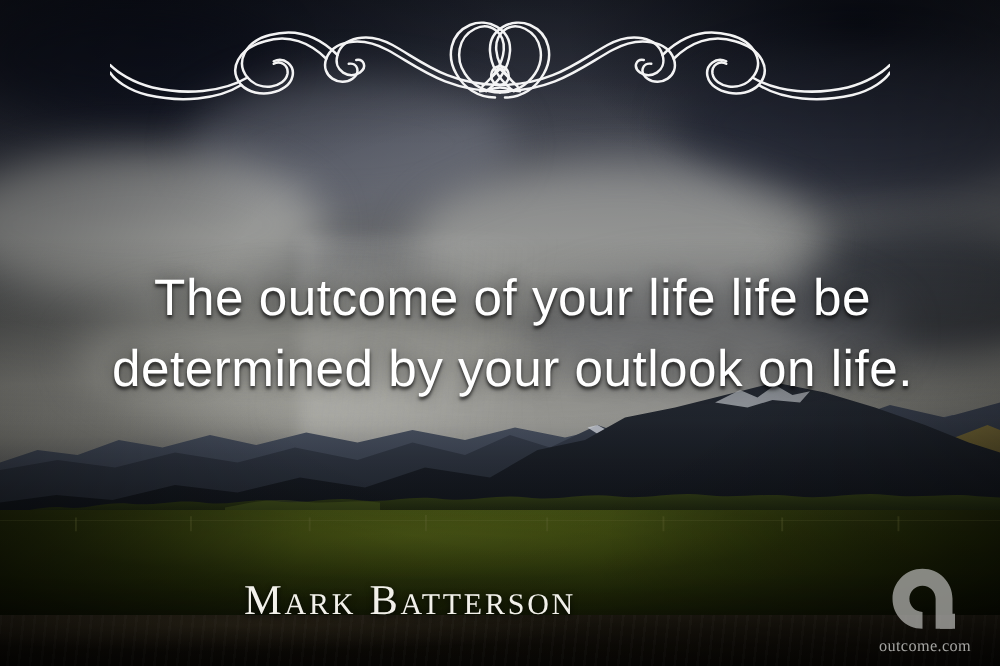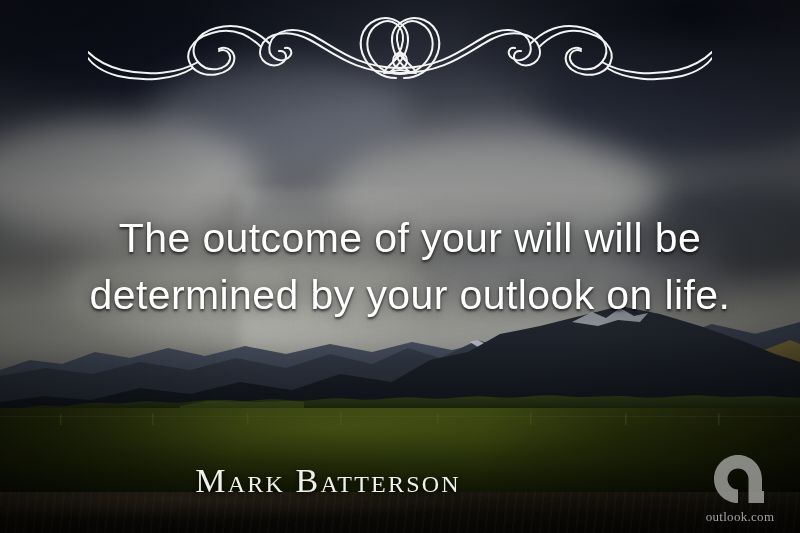--- a/index.html
+++ b/index.html
@@ -292,28 +292,28 @@
         <path d="M316,66 C330,66 341,58 347,47 C355,33 352,15 336,8 C322,2 303,11 304,29 C305,43 314,54 323,61"></path>
 
         <path d="M110,50 C90,62 60,64 34,58 C18,54 6,46 0,40"></path>
         <path d="M105,56 C86,68 56,70 30,64 C14,60 4,52 0,46"></path>
         <path d="M514,50 C534,62 564,64 590,58 C606,54 618,46 624,40"></path>
         <path d="M519,56 C538,68 568,70 594,64 C610,60 620,52 624,46"></path>
       </g>
     </svg>
   </div>
 
-  <div class="quote">The outcome of your will will be
+  <div class="quote">The outcome of your life life be
 determined by your outlook on life.</div>
 
   <div class="author">Mark Batterson</div>
 
   <div class="watermark">
     <svg class="wm-logo" width="56" height="54" viewBox="0 0 56 54">
       <path fill="#b6b6b3" d="M26,2 C12.7,2 2,12.7 2,26 C2,39.3 12.7,50 26,50 L26,36.5
         C20.2,36.5 15.5,31.8 15.5,26 C15.5,20.2 20.2,15.5 26,15.5
         C31.8,15.5 36.5,20.2 36.5,26 L36.5,50 L50,50 L50,26 C50,12.7 39.3,2 26,2 Z"></path>
       <rect fill="#b6b6b3" x="40" y="38" width="12" height="12"></rect>
     </svg>
-    <span class="wm-text">outlook.com</span>
+    <span class="wm-text">outcome.com</span>
   </div>
 
 </div>
 
 </body></html>

